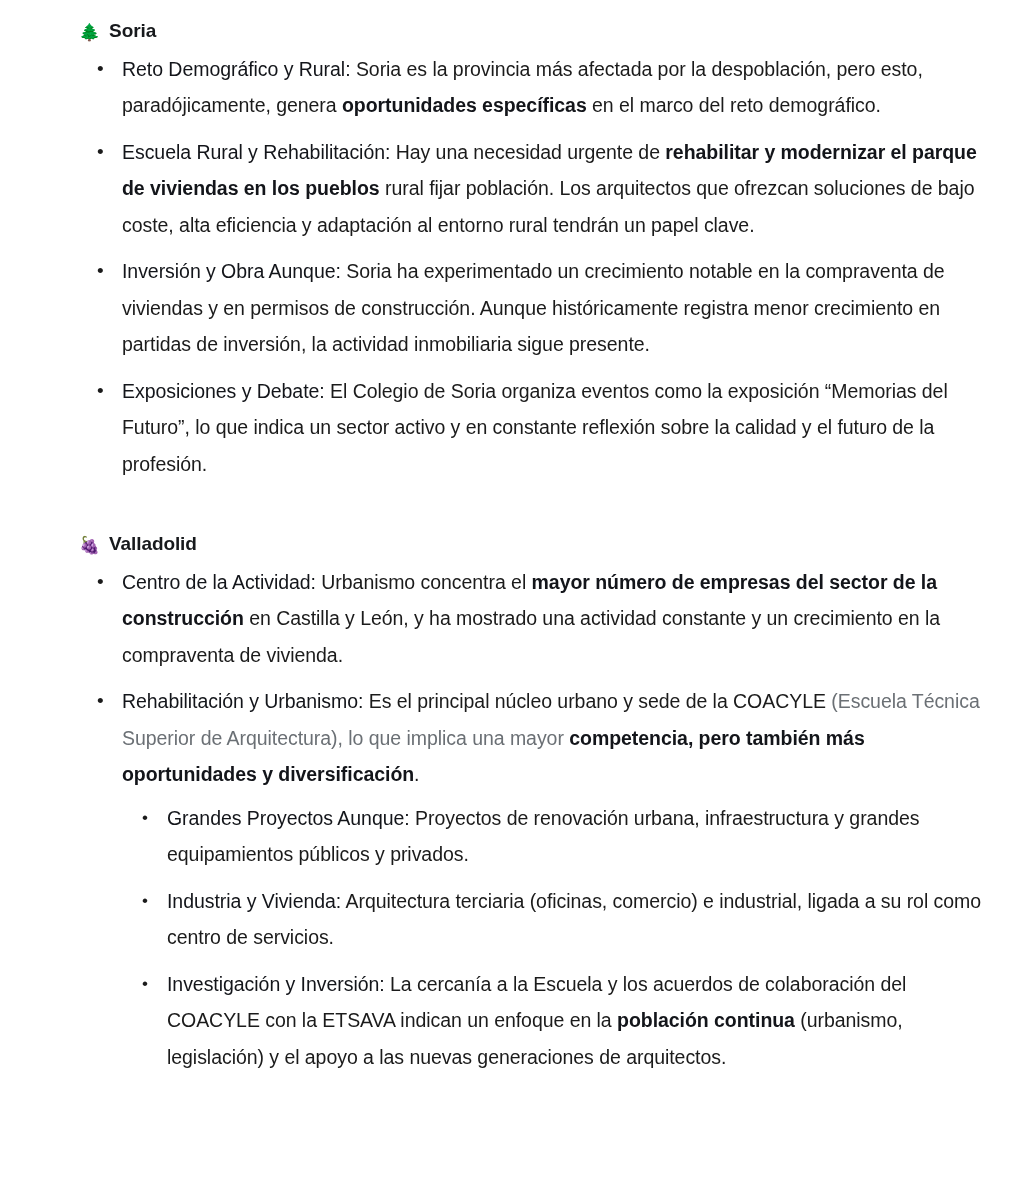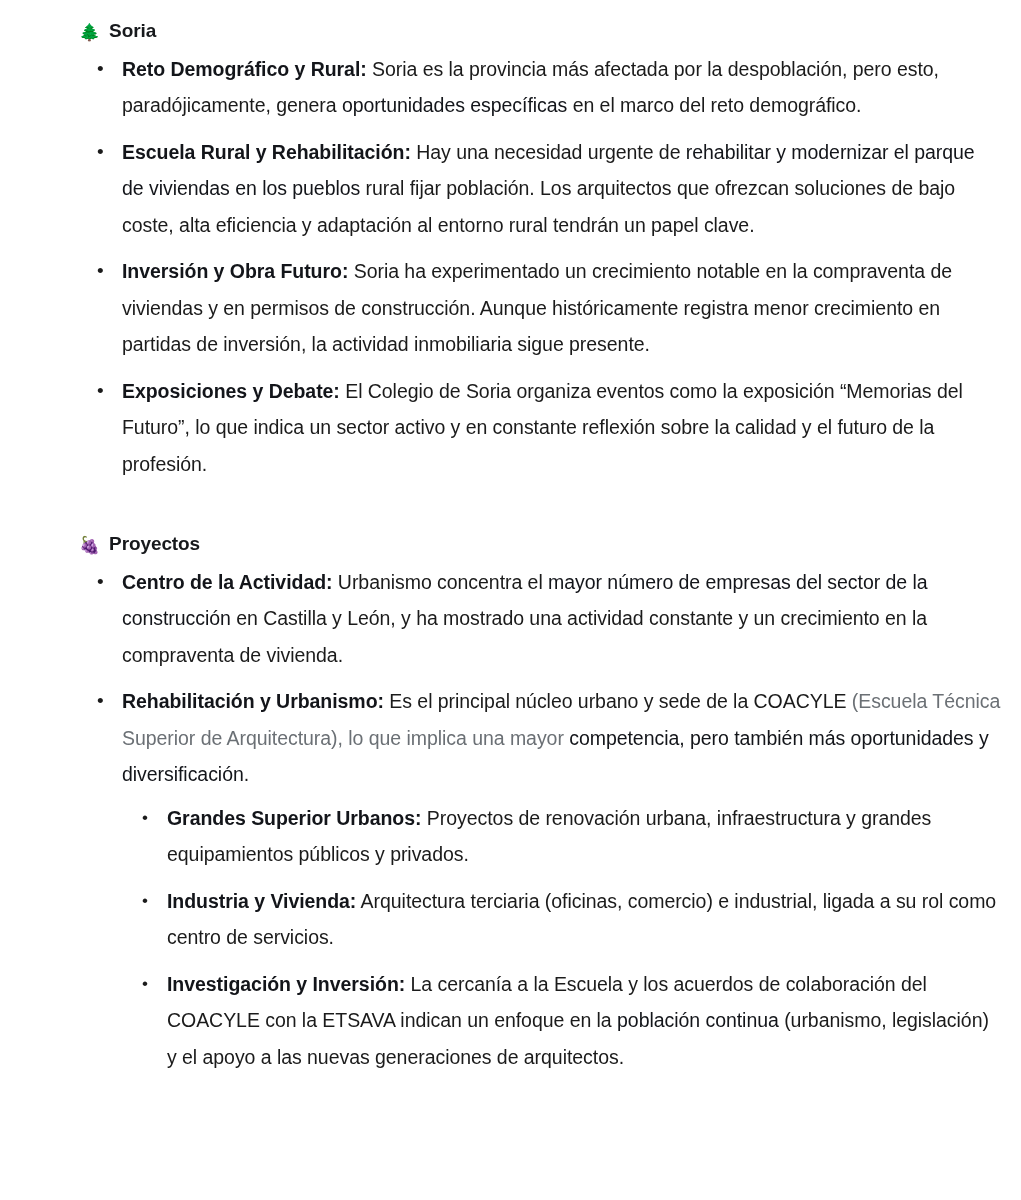--- a/index.html
+++ b/index.html
@@ -91,25 +91,25 @@
   ul.sub-bullets > li > .marker {
     position: absolute;
     left: 20px;
     top: 0;
     font-size: 17px;
     line-height: 36.5px;
     color: #1b1b1b;
   }
 
   .lead {
-    font-weight: bold;
+    font-weight: normal;
     color: #13151a;
   }
   b, strong {
-    font-weight: normal;
+    font-weight: bold;
     color: #13151a;
   }
   .muted {
     color: #6b7075;
   }
   .txt { color: #1b1b1b; }
 </style>
 </head>
 <body>
 
@@ -128,53 +128,53 @@
         <span class="lead">Reto Demográfico y Rural:</span><span class="txt"> Soria es la provincia más afectada por la despoblación, pero esto, paradójicamente, genera </span><b>oportunidades específicas</b><span class="txt"> en el marco del reto demográfico.</span>
       </li>
 
       <li>
         <span class="marker">•</span>
         <span class="lead">Escuela Rural y Rehabilitación:</span><span class="txt"> Hay una necesidad urgente de </span><b>rehabilitar y modernizar el parque de viviendas en los pueblos</b><span class="txt"> rural fijar población. Los arquitectos que ofrezcan soluciones de bajo coste, alta eficiencia y adaptación al entorno rural tendrán un papel clave.</span>
       </li>
 
       <li>
         <span class="marker">•</span>
-        <span class="lead">Inversión y Obra Futuro:</span><span class="txt"> Soria ha experimentado un crecimiento notable en la compraventa de viviendas y en permisos de construcción. Aunque históricamente registra menor crecimiento en partidas de inversión, la actividad inmobiliaria sigue presente.</span>
+        <span class="lead">Inversión y Obra Aunque:</span><span class="txt"> Soria ha experimentado un crecimiento notable en la compraventa de viviendas y en permisos de construcción. Aunque históricamente registra menor crecimiento en partidas de inversión, la actividad inmobiliaria sigue presente.</span>
       </li>
 
       <li>
         <span class="marker">•</span>
         <span class="lead">Exposiciones y Debate:</span><span class="txt"> El Colegio de Soria organiza eventos como la exposición “Memorias del Futuro”, lo que indica un sector activo y en constante reflexión sobre la calidad y el futuro de la profesión.</span>
       </li>
 
     </ul>
   </section>
 
   <section class="section-block">
     <h3 class="section-heading">
       <span class="emoji">🍇</span>
-      <span>Proyectos</span>
+      <span>Valladolid</span>
     </h3>
 
     <ul class="bullets">
 
       <li>
         <span class="marker">•</span>
         <span class="lead">Centro de la Actividad:</span><span class="txt"> Urbanismo concentra el </span><b>mayor número de empresas del sector de la construcción</b><span class="txt"> en Castilla y León, y ha mostrado una actividad constante y un crecimiento en la compraventa de vivienda.</span>
       </li>
 
       <li>
         <span class="marker">•</span>
         <span class="lead">Rehabilitación y Urbanismo:</span><span class="txt"> Es el principal núcleo urbano y sede de la COACYLE </span><span class="muted">(Escuela Técnica Superior de Arquitectura), lo que implica una mayor</span><b> competencia, pero también más oportunidades y diversificación</b><span class="txt">.</span>
 
         <ul class="sub-bullets">
 
           <li>
             <span class="marker">•</span>
-            <span class="lead">Grandes Superior Urbanos:</span><span class="txt"> Proyectos de renovación urbana, infraestructura y grandes equipamientos públicos y privados.</span>
+            <span class="lead">Grandes Proyectos Aunque:</span><span class="txt"> Proyectos de renovación urbana, infraestructura y grandes equipamientos públicos y privados.</span>
           </li>
 
           <li>
             <span class="marker">•</span>
             <span class="lead">Industria y Vivienda:</span><span class="txt"> Arquitectura terciaria (oficinas, comercio) e industrial, ligada a su rol como centro de servicios.</span>
           </li>
 
           <li>
             <span class="marker">•</span>
             <span class="lead">Investigación y Inversión:</span><span class="txt"> La cercanía a la Escuela y los acuerdos de colaboración del COACYLE con la ETSAVA indican un enfoque en la </span><b>población continua</b><span class="txt"> (urbanismo, legislación) y el apoyo a las nuevas generaciones de arquitectos.</span>

